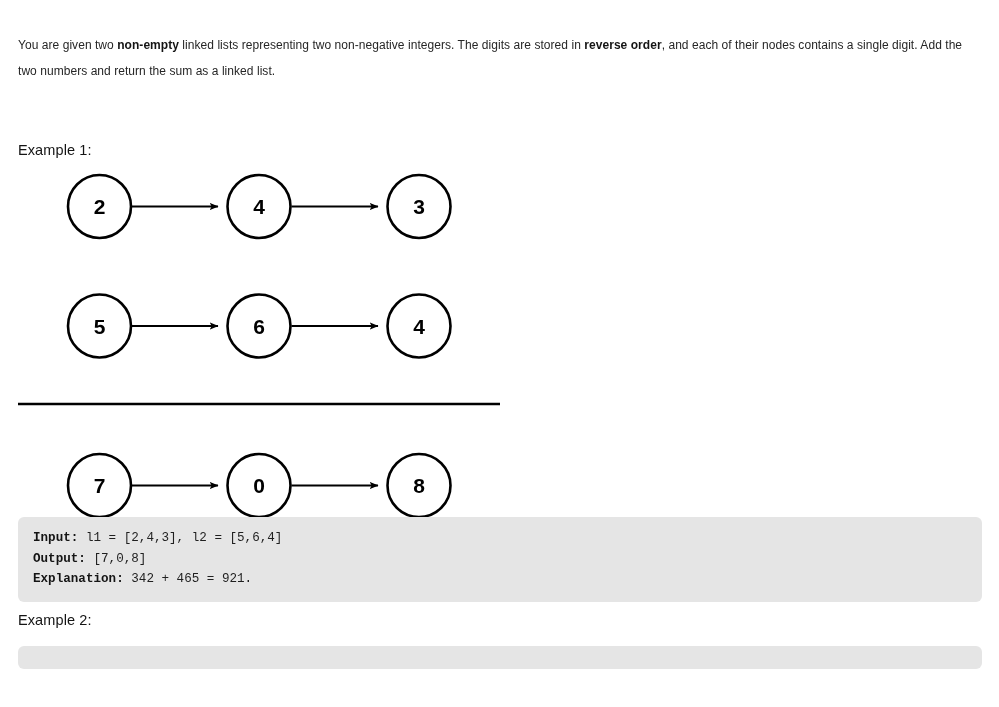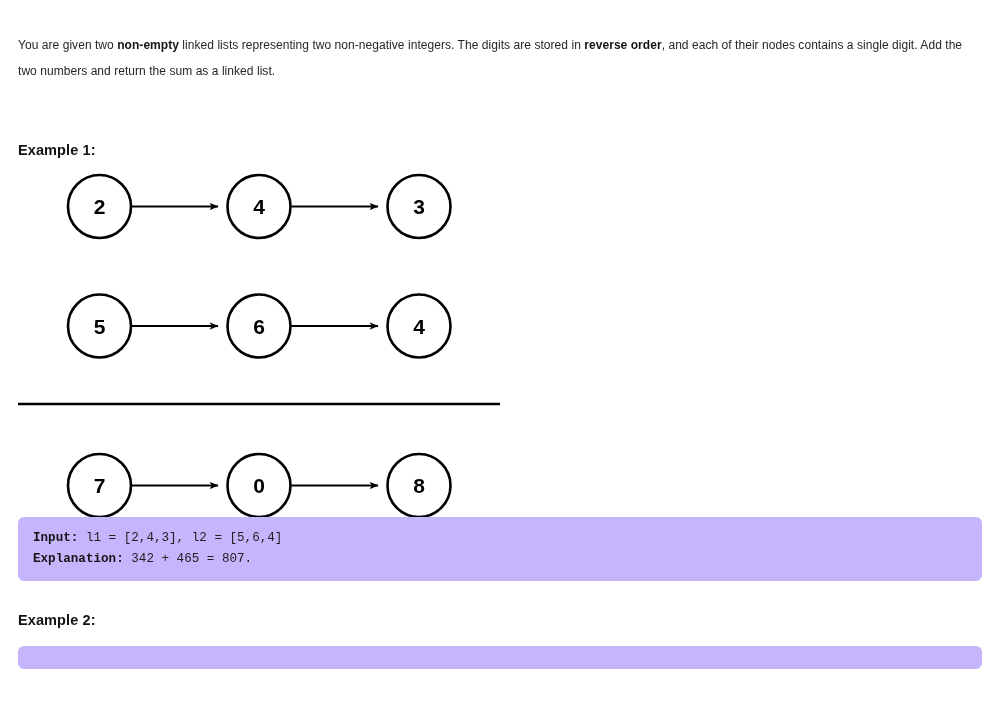--- a/index.html
+++ b/index.html
@@ -36,39 +36,39 @@
     margin: 0 0 18px 0;
   }
   .prose b {
     font-weight: bold;
     color: #141414;
   }
   .example-head {
     position: absolute;
     left: 18px;
     font-size: 14.5px;
-    font-weight: bold;
+    font-weight: normal;
     color: #141414;
     letter-spacing: 0.1px;
   }
   #example1-head { top: 142px; }
   #example2-head { top: 612px; }
 
   .diagram {
     position: absolute;
     left: 0px;
     top: 160px;
     width: 560px;
     height: 360px;
   }
   .codeblock {
     position: absolute;
     left: 18px;
     width: 964px;
-    background: #c4b5fd;
+    background: #e5e5e5;
     border-radius: 6px;
     box-sizing: border-box;
     padding: 11px 0 12px 15px;
     font-family: "Liberation Mono", "DejaVu Sans Mono", monospace;
     font-size: 12.6px;
     line-height: 20.5px;
     color: #1f1f1f;
   }
   #code-block-1 { top: 517px; }
   #code-block-2 { top: 646px; }
@@ -142,21 +142,22 @@
       <text class="node-text" x="259" y="333" text-anchor="middle">0</text>
       <line x1="291.5" y1="325.5" x2="378" y2="325.5" stroke="#000000" stroke-width="2.2" marker-end="url(#arrowhead)"></line>
 
       <circle cx="419" cy="325.5" r="31.5" fill="#ffffff" stroke="#000000" stroke-width="2.6"></circle>
       <text class="node-text" x="419" y="333" text-anchor="middle">8</text>
     </g>
   </svg>
 
   <div class="codeblock" id="code-block-1">
     <div class="code-line"><span class="lbl">Input:</span><span> l1 = [2,4,3], l2 = [5,6,4]</span></div>
-    <div class="code-line"><span class="lbl">Explanation:</span><span> 342 + 465 = 807.</span></div>
+    <div class="code-line"><span class="lbl">Output:</span><span> [7,0,8]</span></div>
+    <div class="code-line"><span class="lbl">Explanation:</span><span> 342 + 465 = 921.</span></div>
   </div>
 
   <div class="example-head" id="example2-head">Example 2:</div>
 
   <div class="codeblock" id="code-block-2">
   </div>
 
 </div>
 
 </body></html>

